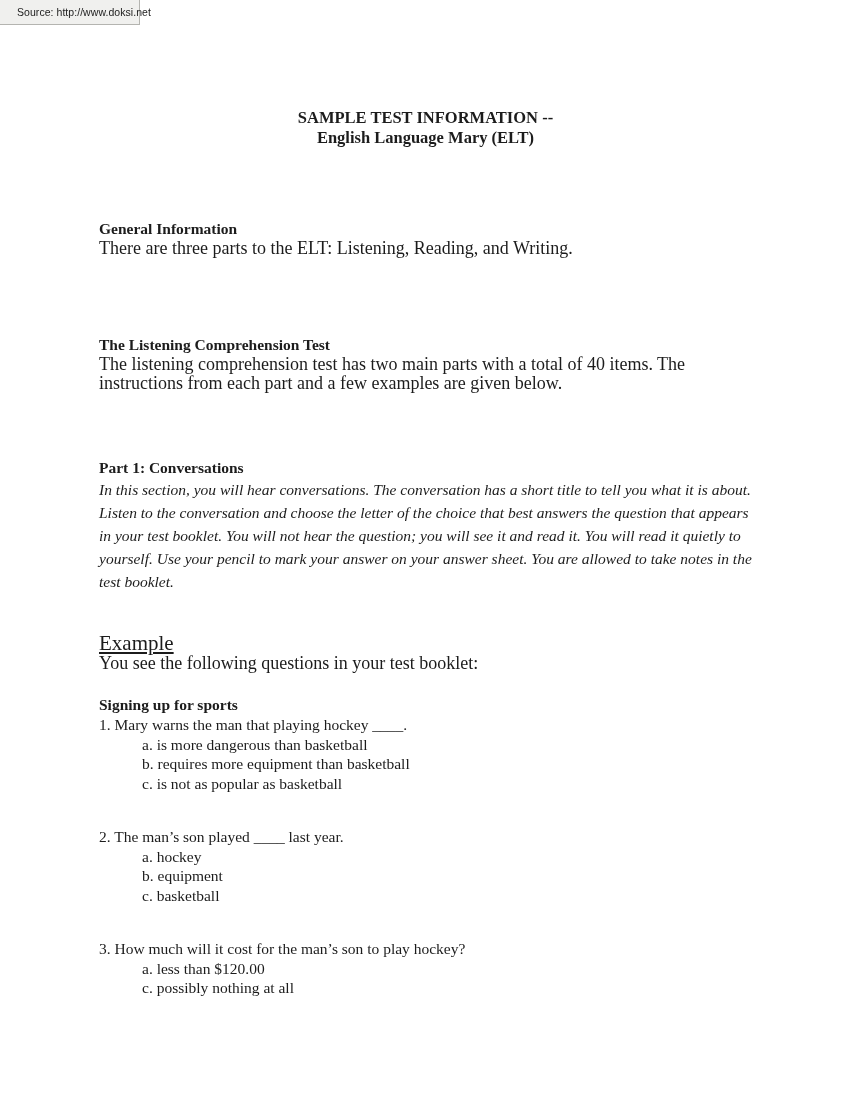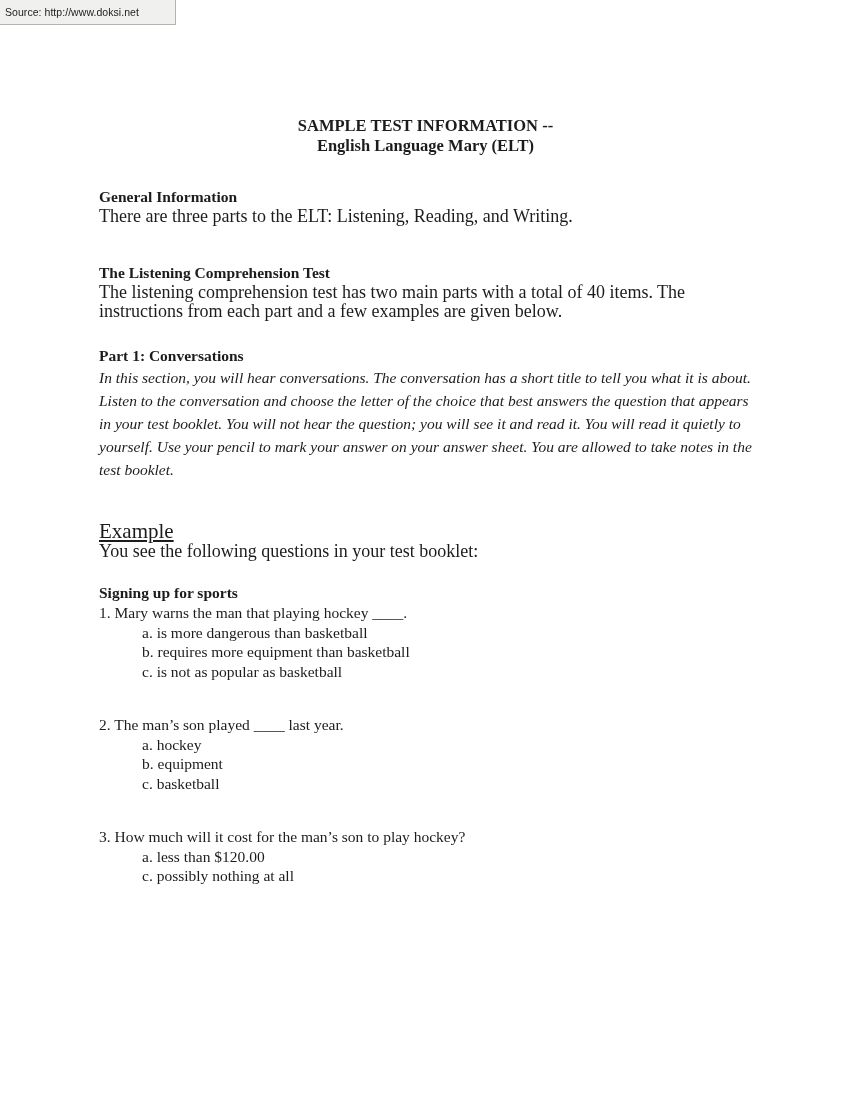--- a/index.html
+++ b/index.html
@@ -14,43 +14,43 @@
     font-family: "Liberation Serif", "DejaVu Serif", serif;
     color: #1c1c1c;
     overflow: hidden;
   }
 
   
   .source-banner {
     position: absolute;
     left: 0;
     top: 0;
-    width: 176px;
+    width: 140px;
     height: 25px;
     box-sizing: border-box;
     background: #f0f0ee;
     border-right: 1px solid #b4b4b0;
     border-bottom: 1px solid #b4b4b0;
     display: flex;
     align-items: center;
-    padding-left: 5px;
+    padding-left: 17px;
   }
   .source-banner .source-text {
     font-family: "Liberation Sans", "DejaVu Sans", sans-serif;
     font-size: 10.5px;
     color: #222222;
     letter-spacing: 0.05px;
     white-space: nowrap;
   }
 
   
   .page {
     position: absolute;
     left: 99px;
-    top: 16px;
+    top: 8px;
     width: 653px;
   }
 
   .doc-title {
     text-align: center;
     font-weight: bold;
     font-size: 16.5px;
     line-height: 19.5px;
     margin-top: 100px;
   }
@@ -58,20 +58,21 @@
     display: block;
   }
 
   .section {
     margin-top: 0;
   }
   .heading {
     font-weight: bold;
     font-size: 15.5px;
     line-height: 20px;
+    margin-top: 40px;
   }
   .para {
     font-size: 18px;
     line-height: 19.5px;
     text-align: left;
   }
   .para-italic {
     font-style: italic;
     font-size: 15.5px;
     line-height: 23px;

